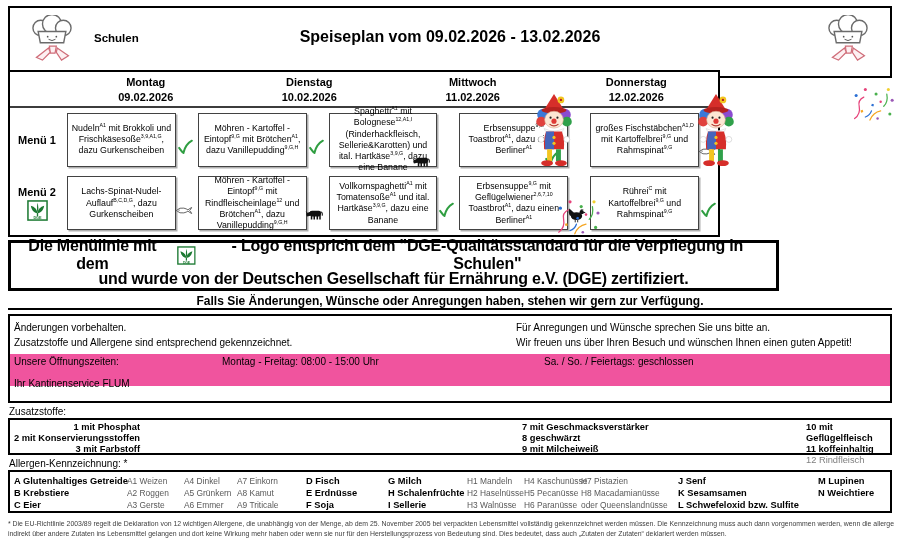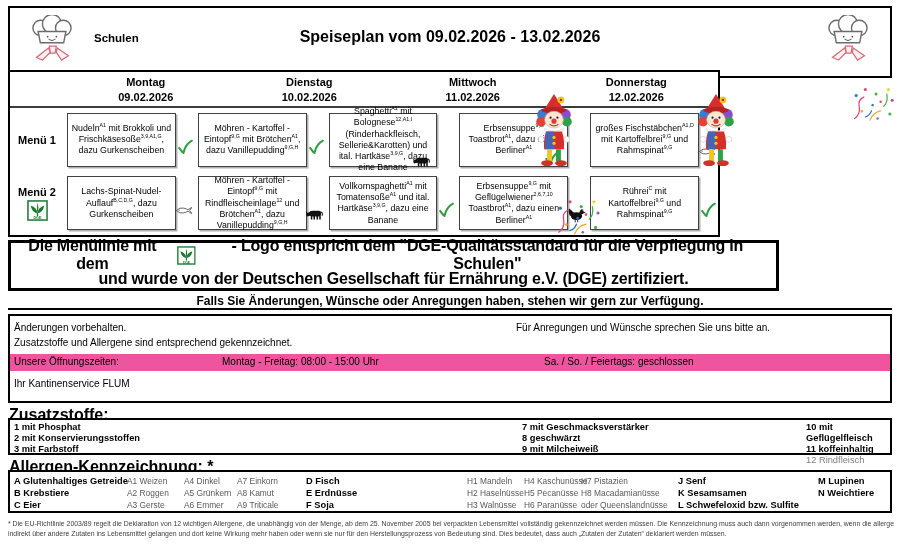--- a/index.html
+++ b/index.html
@@ -36,26 +36,26 @@
   .dge-banner .bl2{height:23px;line-height:23px;}
 
   
   .feedback{position:absolute;left:8px;top:294px;width:884px;height:16px;text-align:center;
             font-size:12px;font-weight:bold;border-bottom:2px solid #000;box-sizing:border-box;}
 
   
   .info-box{left:8px;top:314px;width:884px;height:89px;font-size:10px;}
   .info-left{position:absolute;left:4px;top:5px;line-height:1.45;}
   .info-right{position:absolute;left:506px;top:5px;line-height:1.45;}
-  .hours-strip{position:absolute;left:0;right:0;top:38px;height:17px;line-height:16px;}
+  .hours-strip{position:absolute;left:0;right:0;top:38px;height:32px;line-height:16px;}
   .hours-strip span{position:absolute;white-space:nowrap;}
   .signature{position:absolute;left:4px;top:62px;}
 
   
-  .sec-heading{position:absolute;left:9px;font-size:16px;font-weight:bold;}
+  .sec-heading{position:absolute;left:9px;font-size:10px;font-weight:normal;}
   .zusatz-box{left:8px;top:418px;width:884px;height:37px;}
   .z-col{position:absolute;top:2px;font-size:9.3px;font-weight:bold;line-height:11px;}
   .z-col .muted{color:#7f7f7f;font-weight:normal;}
   .z-col span{display:block;}
 
   
   .allergen-box{left:8px;top:470px;width:884px;height:43px;}
   .al-col{position:absolute;top:3px;line-height:12px;white-space:nowrap;}
   .al-col span{display:block;}
   .al-bold{font-size:9.3px;font-weight:bold;}
@@ -331,32 +331,33 @@
 
   <div class="feedback">Falls Sie Änderungen, Wünsche oder Anregungen haben, stehen wir gern zur Verfügung.</div>
 
   <div class="box info-box">
     <div class="info-left">
       <div>Änderungen vorbehalten.</div>
       <div>Zusatzstoffe und Allergene sind entsprechend gekennzeichnet.</div>
     </div>
     <div class="info-right">
       <div>Für Anregungen und Wünsche sprechen Sie uns bitte an.</div>
+      <div>Wir freuen uns über Ihren Besuch und wünschen Ihnen einen guten Appetit!</div>
     </div>
     <div class="hours-strip" style="background:#f0549e;">
       <span style="left:4px;">Unsere Öffnungszeiten:</span>
       <span style="left:212px;">Montag - Freitag: 08:00 - 15:00 Uhr</span>
       <span style="left:534px;">Sa. / So. / Feiertags: geschlossen</span>
     </div>
     <div class="signature">Ihr Kantinenservice FLUM</div>
   </div>
 
   <div class="sec-heading" style="top:406px;">Zusatzstoffe:</div>
   <div class="box zusatz-box">
-    <div class="z-col" style="left:4px;">
+    <div class="z-col" style="left:4px;text-align:right;">
       <span>1 mit Phosphat</span>
       <span>2 mit Konservierungsstoffen</span>
       <span>3 mit Farbstoff</span>
     </div>
     <div class="z-col" style="left:512px;">
       <span>7 mit Geschmacksverstärker</span>
       <span>8 geschwärzt</span>
       <span>9 mit Milcheiweiß</span>
     </div>
     <div class="z-col" style="left:796px;">
@@ -385,20 +386,25 @@
     </div>
     <div class="al-col al-sub" style="left:227px;">
       <span>A7 Einkorn</span>
       <span>A8 Kamut</span>
       <span>A9 Triticale</span>
     </div>
     <div class="al-col al-bold" style="left:296px;">
       <span>D  Fisch</span>
       <span>E  Erdnüsse</span>
       <span>F  Soja</span>
+    </div>
+    <div class="al-col al-bold" style="left:378px;">
+      <span>G  Milch</span>
+      <span>H  Schalenfrüchte</span>
+      <span>I   Sellerie</span>
     </div>
     <div class="al-col al-sub" style="left:457px;">
       <span>H1 Mandeln</span>
       <span>H2 Haselnüsse</span>
       <span>H3 Walnüsse</span>
     </div>
     <div class="al-col al-sub" style="left:514px;">
       <span>H4 Kaschunüsse</span>
       <span>H5 Pecanüsse</span>
       <span>H6 Paranüsse</span>

